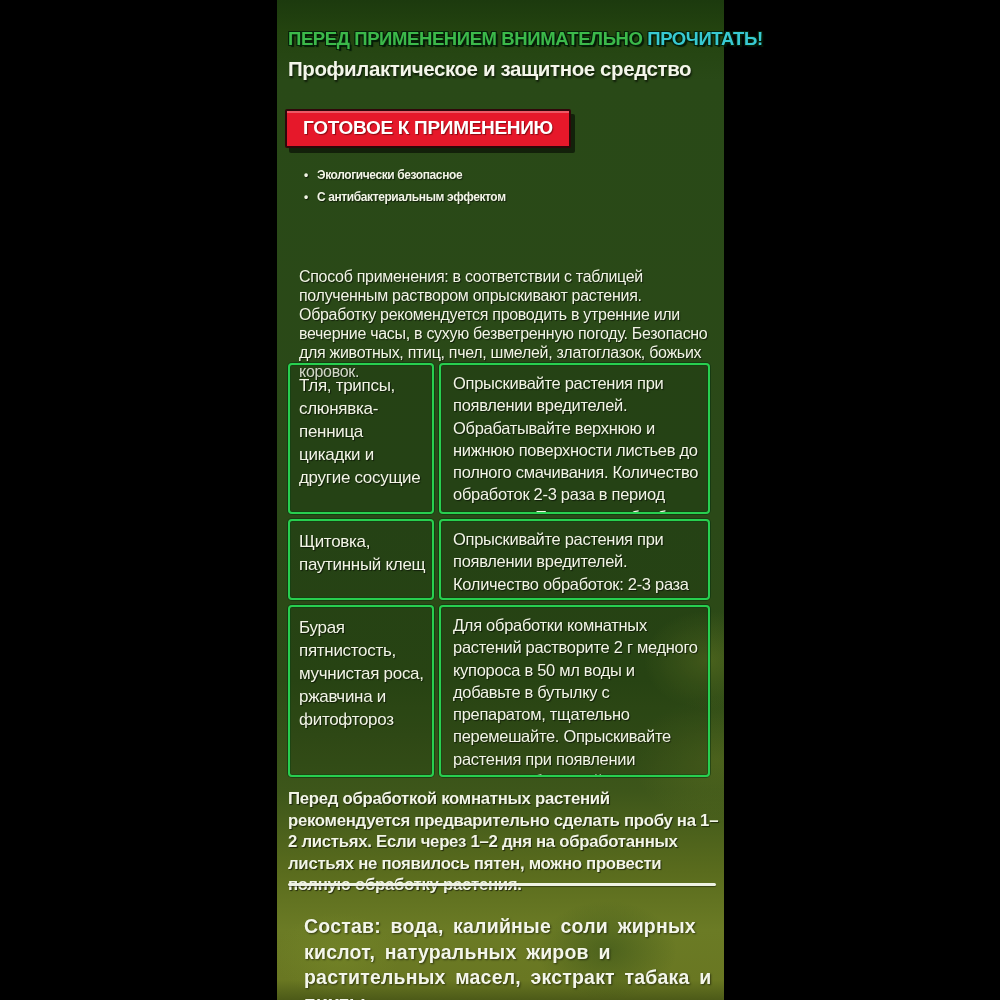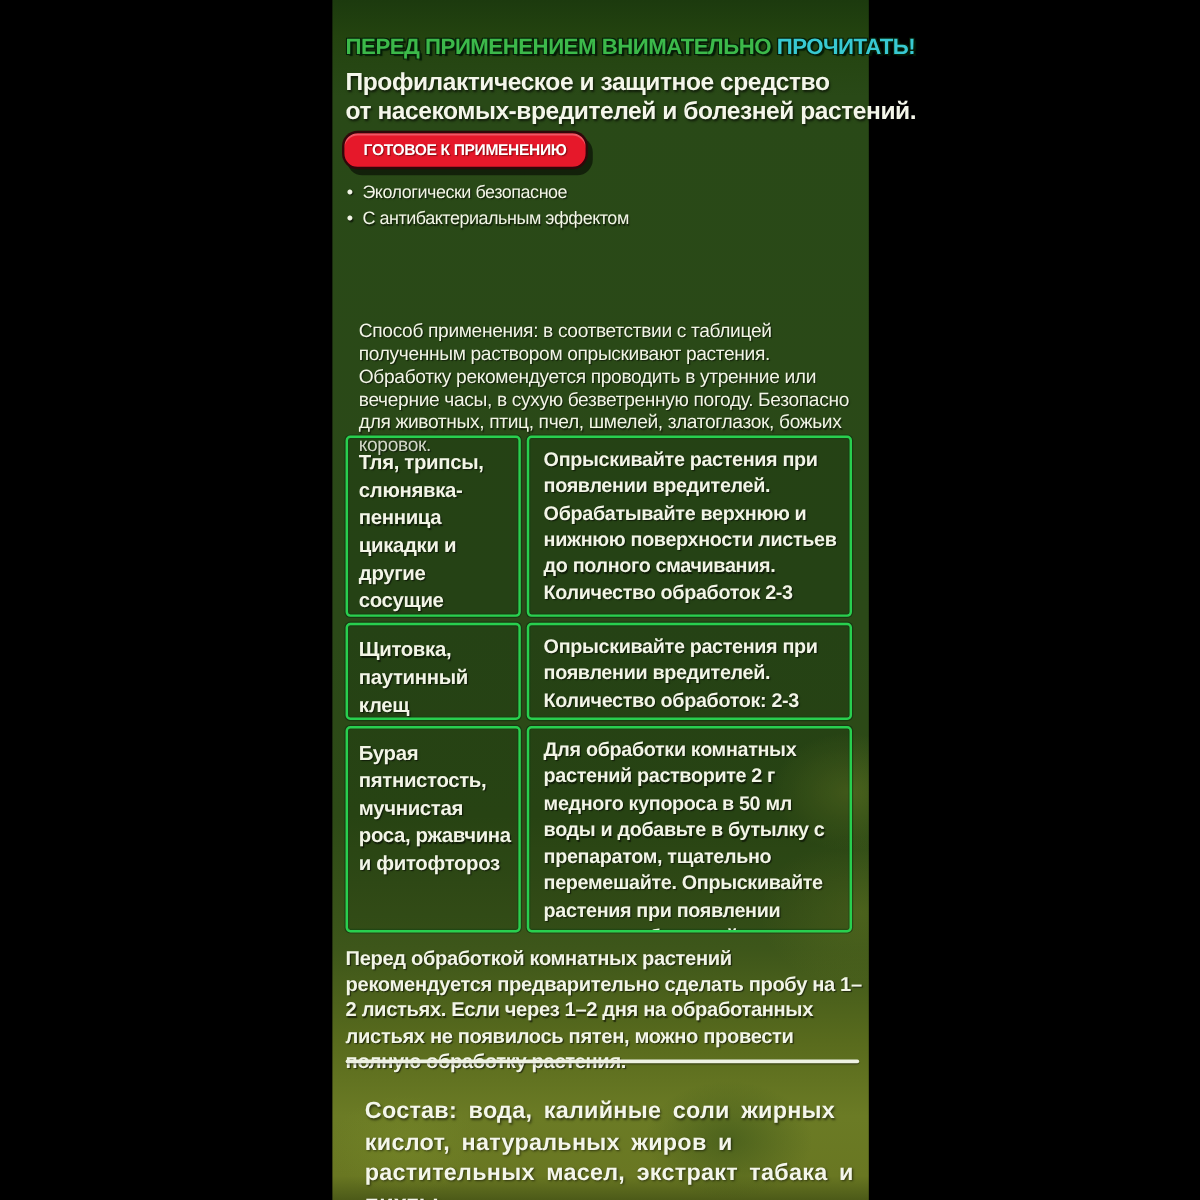--- a/index.html
+++ b/index.html
@@ -38,48 +38,48 @@
     position:absolute;left:11px;top:57px;
     color:#f4f6ea;font-weight:bold;font-size:20.5px;line-height:23.5px;letter-spacing:-0.4px;
     text-shadow:1px 2px 2px rgba(0,0,0,.65);white-space:nowrap;
   }
 
   .badge{
     position:absolute;left:8px;top:109px;
     background:#e6182a;color:#ffffff;
     border:2px solid rgba(15,5,5,.85);
     box-shadow:4px 5px 0 rgba(0,0,0,.55), inset 0 2px 0 rgba(255,255,255,.28);
-    font-weight:bold;font-size:13px;letter-spacing:-0.3px;
-    padding:6px 16px 7px 16px;border-radius:13px;
+    font-weight:bold;font-size:19px;letter-spacing:-0.3px;
+    padding:6px 16px 7px 16px;border-radius:2px;
     text-shadow:1px 1px 1px rgba(80,0,0,.6);white-space:nowrap;
   }
 
   .features{
-    position:absolute;left:11px;top:150px;margin:0;padding:0;list-style:none;
-    color:#f2f5e6;font-weight:normal;font-size:15px;line-height:21.8px;letter-spacing:-0.4px;
+    position:absolute;left:11px;top:150px;margin:15px;padding:0;list-style:none;
+    color:#f2f5e6;font-weight:bold;font-size:12px;line-height:21.8px;letter-spacing:-0.4px;
     text-shadow:1px 1px 1px rgba(0,0,0,.6);
   }
   .features li{position:relative;padding-left:14px;}
   .features li::before{content:"•";position:absolute;left:1px;top:0;}
 
   .usage{
     position:absolute;left:11px;top:256px;width:414px;margin:11px;
     color:#f2f5e6;font-weight:normal;font-size:16px;line-height:19px;letter-spacing:-0.3px;
     text-shadow:1px 1px 1px rgba(0,0,0,.6);
   }
 
   .apptable{
     position:absolute;left:11px;top:363px;width:422px;
     display:grid;grid-template-columns:146px 1fr;grid-template-rows:151px 81px 172px;gap:5px;
   }
   .cell{
     border:2px solid #28cf4f;border-radius:4px;
     box-shadow:0 0 0 1px rgba(0,40,10,.45), inset 0 0 0 1px rgba(0,60,15,.35);
     background:rgba(8,28,4,.14);
-    color:#f2f5e6;font-weight:bold;letter-spacing:-0.3px;
+    color:#f2f5e6;font-weight:normal;letter-spacing:-0.3px;
     text-shadow:1px 1px 1px rgba(0,0,0,.6);
     overflow:hidden;
   }
   .cell.pest{padding:9px 6px 6px 9px;font-size:17px;line-height:23px;}
   .cell.instr{padding:7px 8px 6px 12px;font-size:16.5px;line-height:22.3px;}
 
   .test-note{
     position:absolute;left:11px;top:788px;width:434px;margin:0;
     color:#f2f5e6;font-weight:bold;font-size:16.8px;line-height:21.6px;letter-spacing:-0.3px;
     text-shadow:1px 1px 1px rgba(0,0,0,.6);
@@ -100,21 +100,20 @@
 </head>
 <body>
 
 <div class="stage">
   <div class="label">
 
     <div class="warning"><span class="warn-main">ПЕРЕД ПРИМЕНЕНИЕМ ВНИМАТЕЛЬНО </span><span class="warn-tail">ПРОЧИТАТЬ!</span></div>
 
     <div class="subtitle">
       <div>Профилактическое и защитное средство</div>
-      <div>от насекомых-вредителей и болезней растений.</div>
     </div>
 
     <div class="badge">ГОТОВОЕ К ПРИМЕНЕНИЮ</div>
 
     <ul class="features">
       <li>Экологически безопасное</li>
       <li>С антибактериальным эффектом</li>
     </ul>
 
     <p class="usage">Способ применения: в соответствии с таблицей полученным раствором опрыскивают растения. Обработку рекомендуется проводить в утренние или вечерние часы, в сухую безветренную погоду. Безопасно для животных, птиц, пчел, шмелей, златоглазок, божьих коровок.</p>

